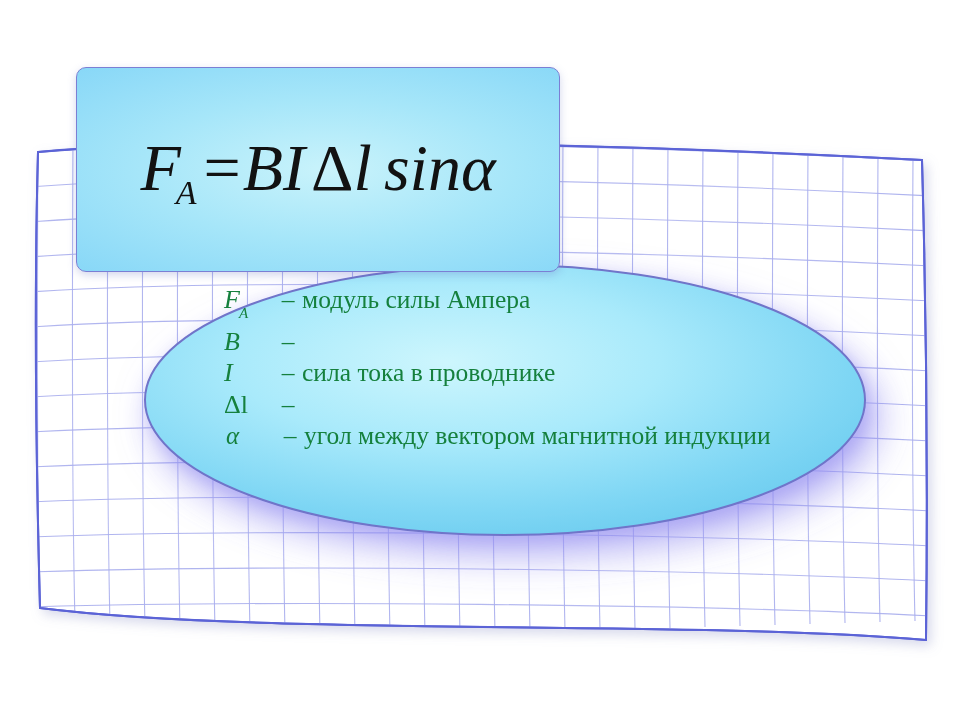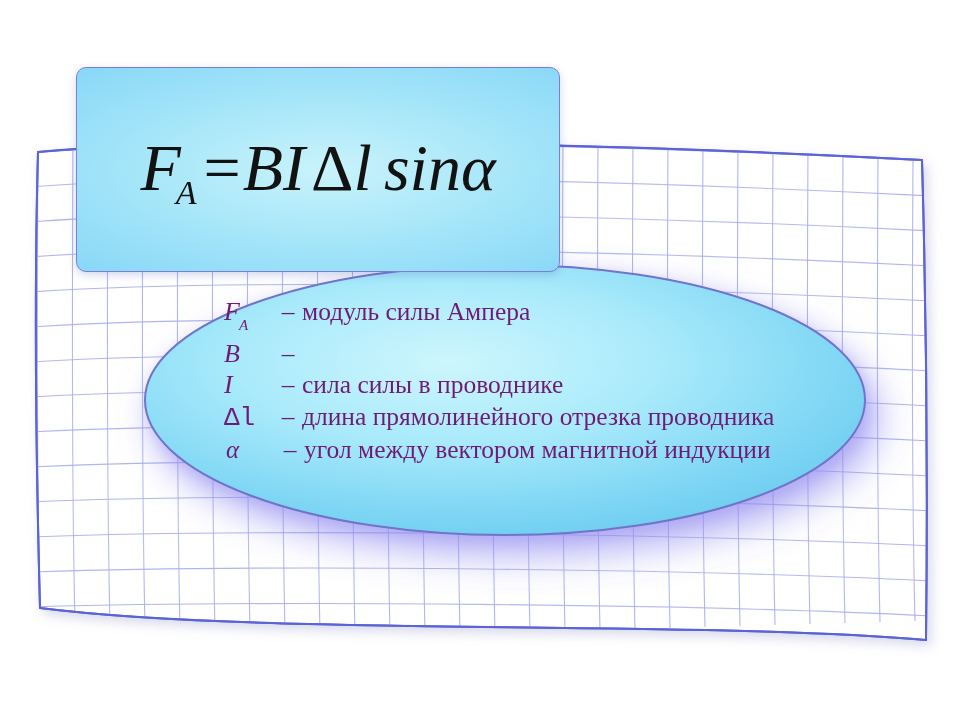--- a/index.html
+++ b/index.html
@@ -31,23 +31,23 @@
   #ellipse-layer {
     position: absolute;
     left: 0; top: 0;
     width: 960px; height: 720px;
   }
 
   
   #definitions {
     position: absolute;
     left: 224px;
-    top: 296px;
+    top: 284px;
     width: 660px;
-    color: #701a75;
+    color: #15803d;
     font-family: "Liberation Serif", serif;
     font-size: 25.5px;
     line-height: 31.5px;
   }
   .def-row {
     display: flex;
     align-items: baseline;
     white-space: nowrap;
   }
   .def-sym {
@@ -60,21 +60,21 @@
   }
   .def-sym .sub {
     font-size: 15px;
     font-style: italic;
     vertical-align: sub;
     position: relative;
     top: 4px;
     left: -1px;
   }
   .def-sym.sym-alpha { font-style: italic; font-size: 25px; padding-left: 2px; }
-  .def-sym.sym-delta { font-style: normal; letter-spacing: 0px; font-family: Liberation Mono, monospace; }
+  .def-sym.sym-delta { font-style: normal; letter-spacing: 0px; }
   .def-dash {
     flex: 0 0 20px;
     text-align: center;
     font-style: normal;
   }
   .def-text {
     font-style: normal;
     font-size: 25.5px;
     padding-left: 4px;
     font-family: Liberation Serif, serif;
@@ -251,27 +251,26 @@
     </div>
 
     <div class="def-row">
       <span class="def-sym"><i>B</i></span>
       <span class="def-dash">–</span>
     </div>
 
     <div class="def-row">
       <span class="def-sym"><i>I</i></span>
       <span class="def-dash">–</span>
-      <span class="def-text">сила силы в проводнике</span>
+      <span class="def-text">сила тока в проводнике</span>
     </div>
 
     <div class="def-row">
       <span class="def-sym sym-delta">Δl</span>
       <span class="def-dash">–</span>
-      <span class="def-text">длина прямолинейного отрезка проводника</span>
     </div>
 
     <div class="def-row">
       <span class="def-sym sym-alpha"><i>α</i></span>
       <span class="def-dash">–</span>
       <span class="def-text">угол между вектором магнитной индукции</span>
     </div>
 
 
   </div>

